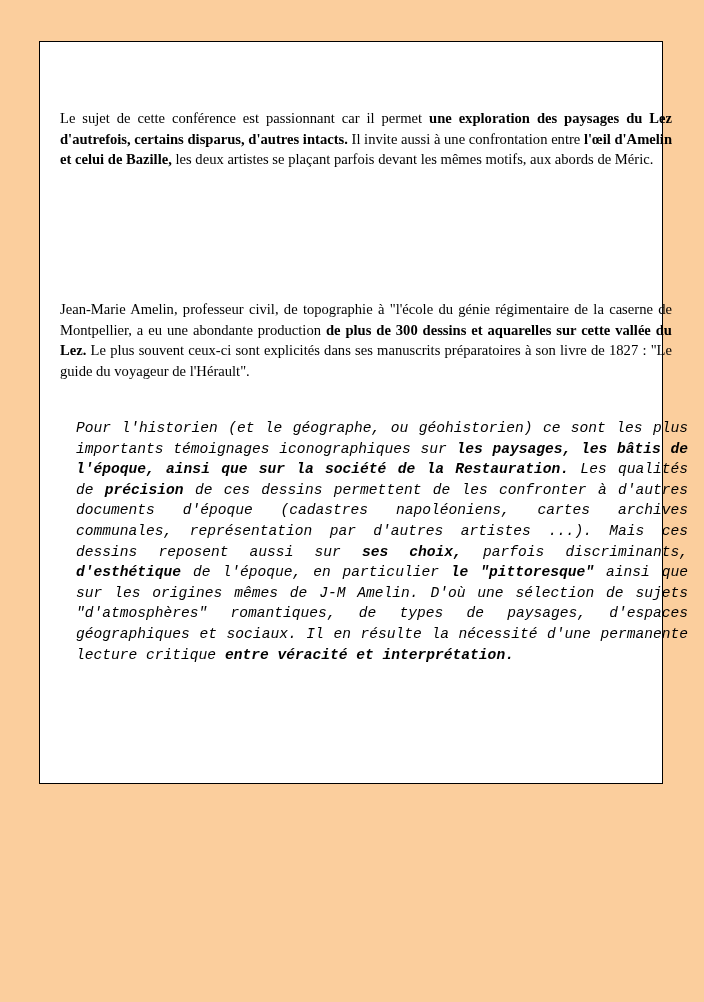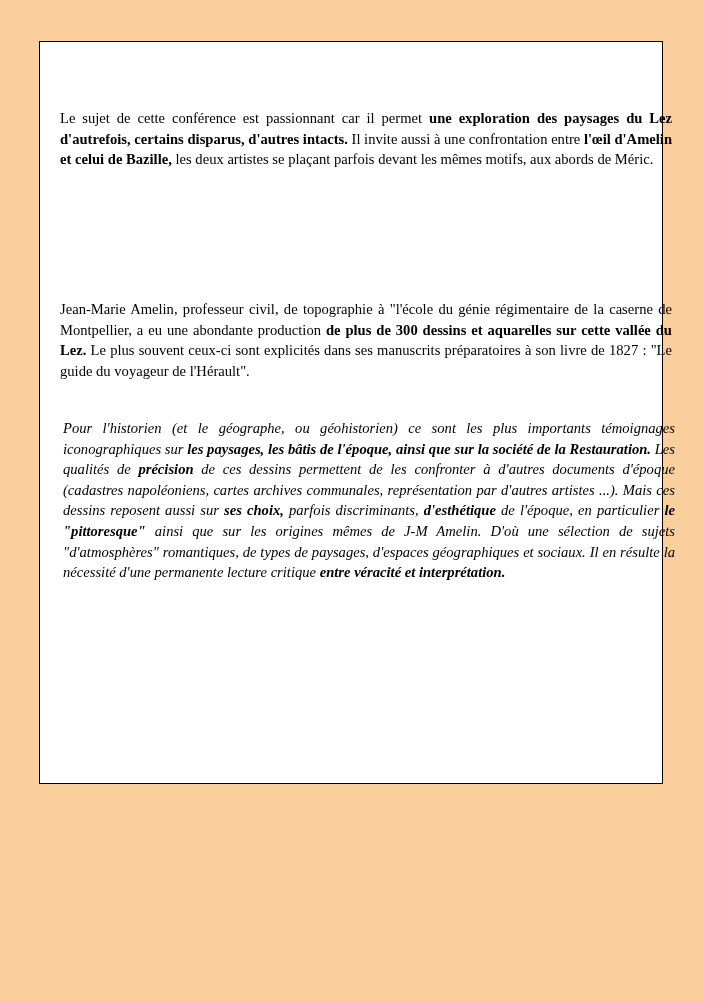--- a/index.html
+++ b/index.html
@@ -52,24 +52,25 @@
 
   .para-amelin {
     position: absolute;
     left: 10px;
     top: 257px;
     width: 612px;
   }
 
   .para-historien {
     position: absolute;
-    left: 13px;
+    left: 26px;
     top: 376px;
     width: 612px;
     font-style: italic;
+    font-family: Liberation Mono, monospace;
   }
 
   .signature {
     position: absolute;
     left: 10px;
     top: 583px;
     width: 612px;
     font-style: italic;
     text-align: right;
   }

